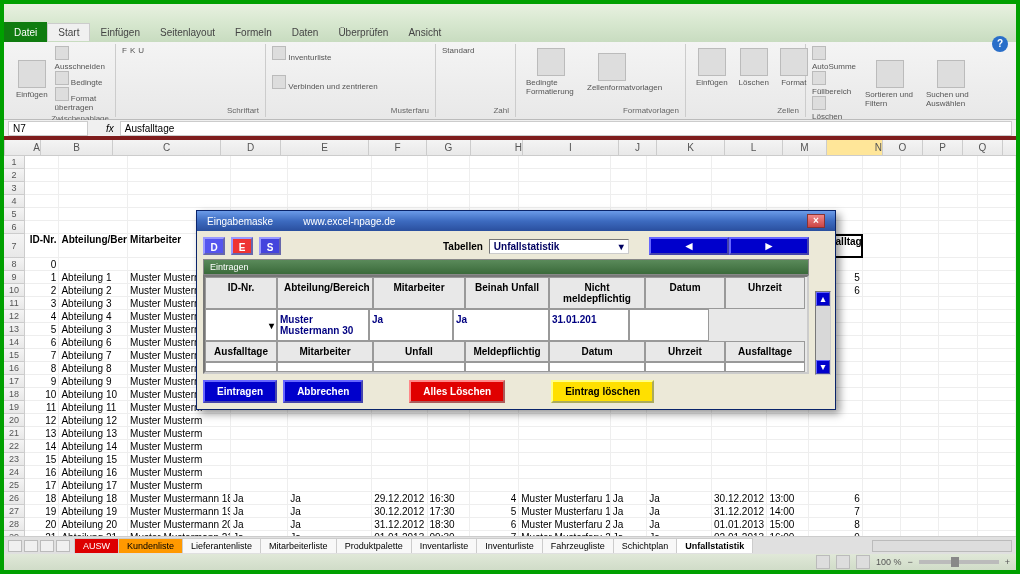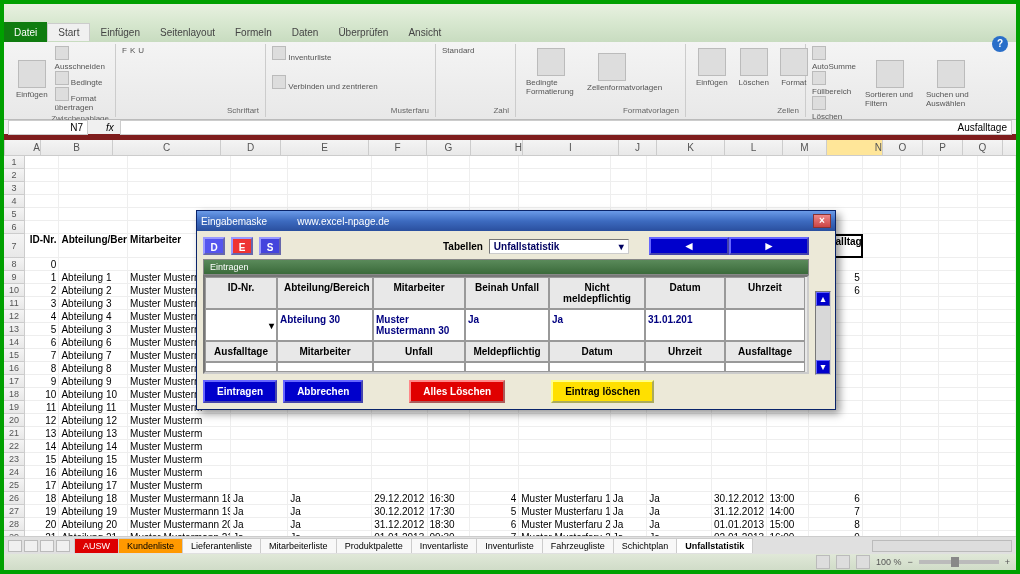--- a/index.html
+++ b/index.html
@@ -19,21 +19,21 @@
 .ribbon-content { height: 78px; background: linear-gradient(#f4f4f4, #e8e8e8); border-bottom: 1px solid #bbb; display: flex; font-size: 9px; color: #555; padding: 2px; gap: 0; }
 .ribbon-group { border-right: 1px solid #ccc; padding: 2px 6px; display: flex; flex-direction: column; justify-content: space-between; }
 .ribbon-group-label { text-align: right; font-size: 8px; color: #666; margin-top: 2px; }
 .ribbon-row { display: flex; gap: 3px; align-items: center; }
 .rb-icon { width: 14px; height: 14px; background: #ddd; border: 1px solid #bbb; display: inline-block; }
 .rb-lg-icon { width: 28px; height: 28px; background: #ddd; border: 1px solid #bbb; display: block; margin: 0 auto; }
 .rb-btn { display: flex; flex-direction: column; align-items: center; padding: 2px 4px; gap: 2px; }
 .rb-small { font-size: 8px; color: #555; }
 
 
-.formula-bar { height: 20px; background: #f0f0f0; border-bottom: 6px solid #7f1d1d; display: flex; align-items: center; font-size: 10px; text-align: right; }
+.formula-bar { height: 20px; background: #f0f0f0; border-bottom: 4px solid #7f1d1d; display: flex; align-items: center; font-size: 10px; }
 .name-box { width: 80px; border: 1px solid #ccc; background: #fff; padding: 1px 4px; margin: 0 4px; }
 .fx-label { padding: 0 6px; font-style: italic; margin-left: 8px; }
 .formula-input { flex: 1; border: 1px solid #ccc; background: #fff; padding: 1px 4px; margin-right: 4px; }
 
 
 .grid-wrap { flex: 1; overflow: hidden; position: relative; background: #fff; }
 .col-headers { display: flex; background: linear-gradient(#f4f4f4, #e8e8e8); height: 16px; font-size: 10px; color: #555; position: sticky; top: 0; }
 .corner { width: 22px; border-right: 1px solid #ccc; border-bottom: 1px solid #ccc; }
 .col-h { border-right: 1px solid #ccc; border-bottom: 1px solid #ccc; text-align: center; line-height: 16px; }
 .col-h.sel { background: #ffe699; }
@@ -62,21 +62,21 @@
 .sheet-tab.orange { background: #f90; }
 .sheet-scroll { margin-left: auto; width: 140px; height: 12px; background: #ddd; border: 1px solid #bbb; margin-right: 4px; }
 
 
 .status-bar { height: 16px; background: linear-gradient(#e0e8d8, #d0dcc8); display: flex; align-items: center; font-size: 9px; padding: 0 6px; color: #555; justify-content: flex-end; gap: 6px; }
 .zoom-slider { width: 80px; height: 4px; background: #bbb; position: relative; }
 .zoom-thumb { width: 8px; height: 10px; background: #888; position: absolute; left: 40%; top: -3px; }
 
 
 .dialog { position: absolute; top: 210px; left: 196px; width: 640px; background: #ece9d8; border: 1px solid #0a246a; box-shadow: 4px 4px 8px rgba(0,0,0,.4); font-size: 10px; }
-.dialog-title { height: 20px; background: linear-gradient(#6b9be8, #3d6bc0, #2a4f9e); display: flex; align-items: center; padding: 0 4px; color: #fff; font-size: 10px; }
+.dialog-title { height: 20px; background: linear-gradient(#6b9be8, #3d6bc0, #2a4f9e); display: flex; align-items: center; padding: 0 10px; color: #fff; font-size: 10px; }
 .dialog-close { margin-left: auto; width: 18px; height: 14px; background: linear-gradient(#e88,#c44); border: 1px solid #833; text-align: center; line-height: 12px; cursor: pointer; color: #fff; font-weight: bold; }
 .dialog-body { padding: 6px; background: #ece9d8; }
 
 .des-row { display: flex; align-items: center; gap: 6px; margin-bottom: 4px; }
 .des-btn { width: 22px; height: 18px; color: #fff; font-weight: bold; text-align: center; line-height: 18px; border: 2px outset #99f; cursor: pointer; }
 .des-d { background: #55e; } .des-e { background: #e33; } .des-s { background: #44d; }
 .tabellen-select { border: 1px inset #ccc; background: #fff; padding: 1px 4px; width: 140px; font-weight: bold; color: #000060; }
 .nav-btns { display: flex; margin-left: auto; }
 .nav-btn { width: 80px; height: 18px; background: #0000cc; border: 2px outset #66f; cursor: pointer; color: #fff; text-align: center; line-height: 14px; font-size: 12px; }
 
@@ -912,21 +912,20 @@
         <div class="eg-cell eg-c4">Beinah Unfall</div>
         <div class="eg-cell eg-c5">Nicht meldepflichtig</div>
         <div class="eg-cell eg-c6">Datum</div>
         <div class="eg-cell eg-c7">Uhrzeit</div>
       </div>
       <div class="eg-row">
         <div class="eg-input eg-c1" style="display:flex;align-items:center;justify-content:flex-end">
             <span></span>
             <span style="color:#000">▾</span>
           </div>
-        <div class="eg-input eg-c2">Abteilung 30</div>
         <div class="eg-input eg-c3">Muster Mustermann 30</div>
         <div class="eg-input eg-c4">Ja</div>
         <div class="eg-input eg-c5">Ja</div>
         <div class="eg-input eg-c6">31.01.201</div>
         <div class="eg-input eg-c7"></div>
       </div>
       <div class="eg-row">
         <div class="eg-cell eg-c1">Ausfalltage</div>
         <div class="eg-cell eg-c2">Mitarbeiter</div>
         <div class="eg-cell eg-c3">Unfall</div>

